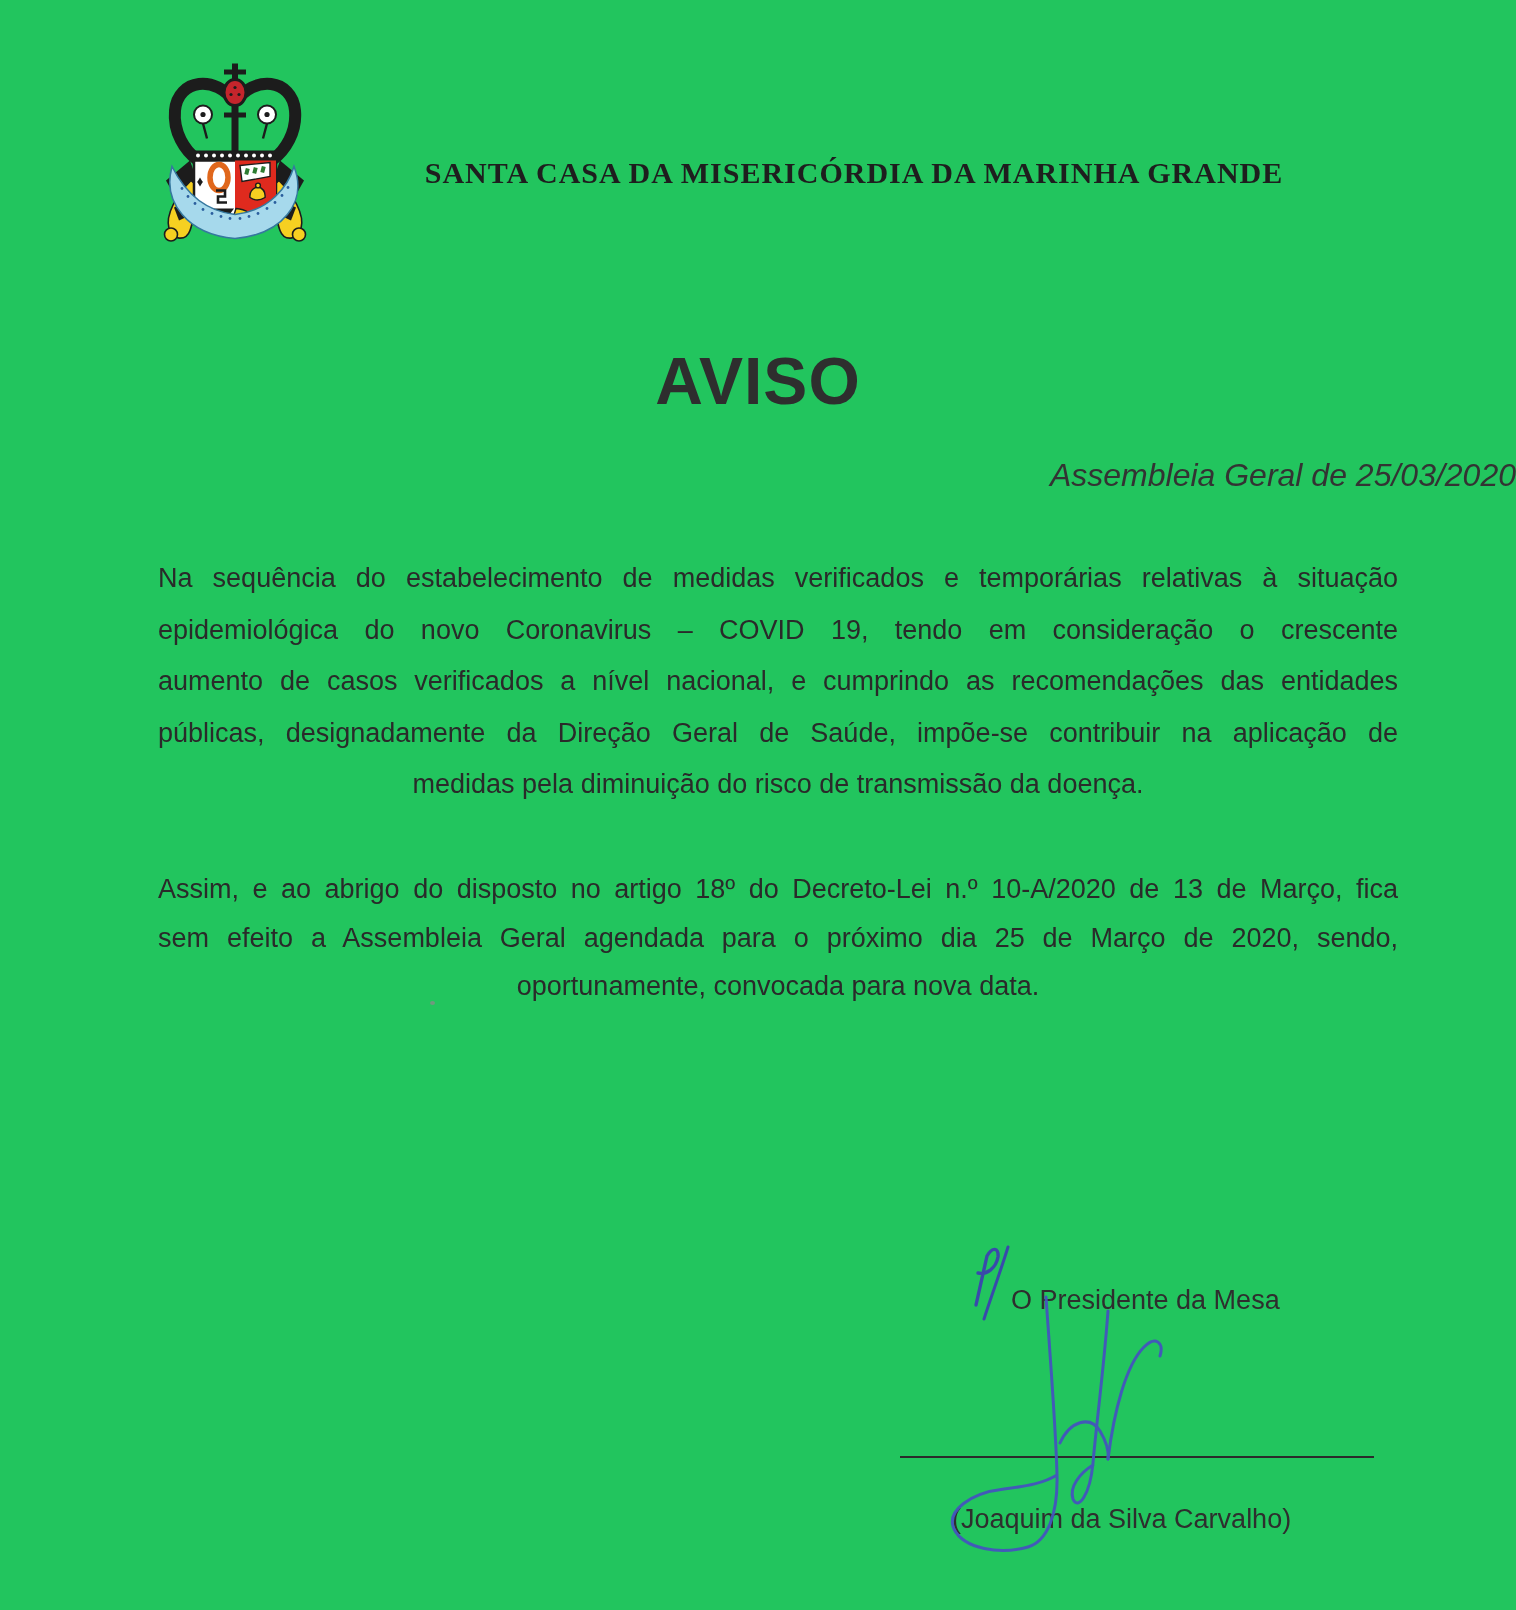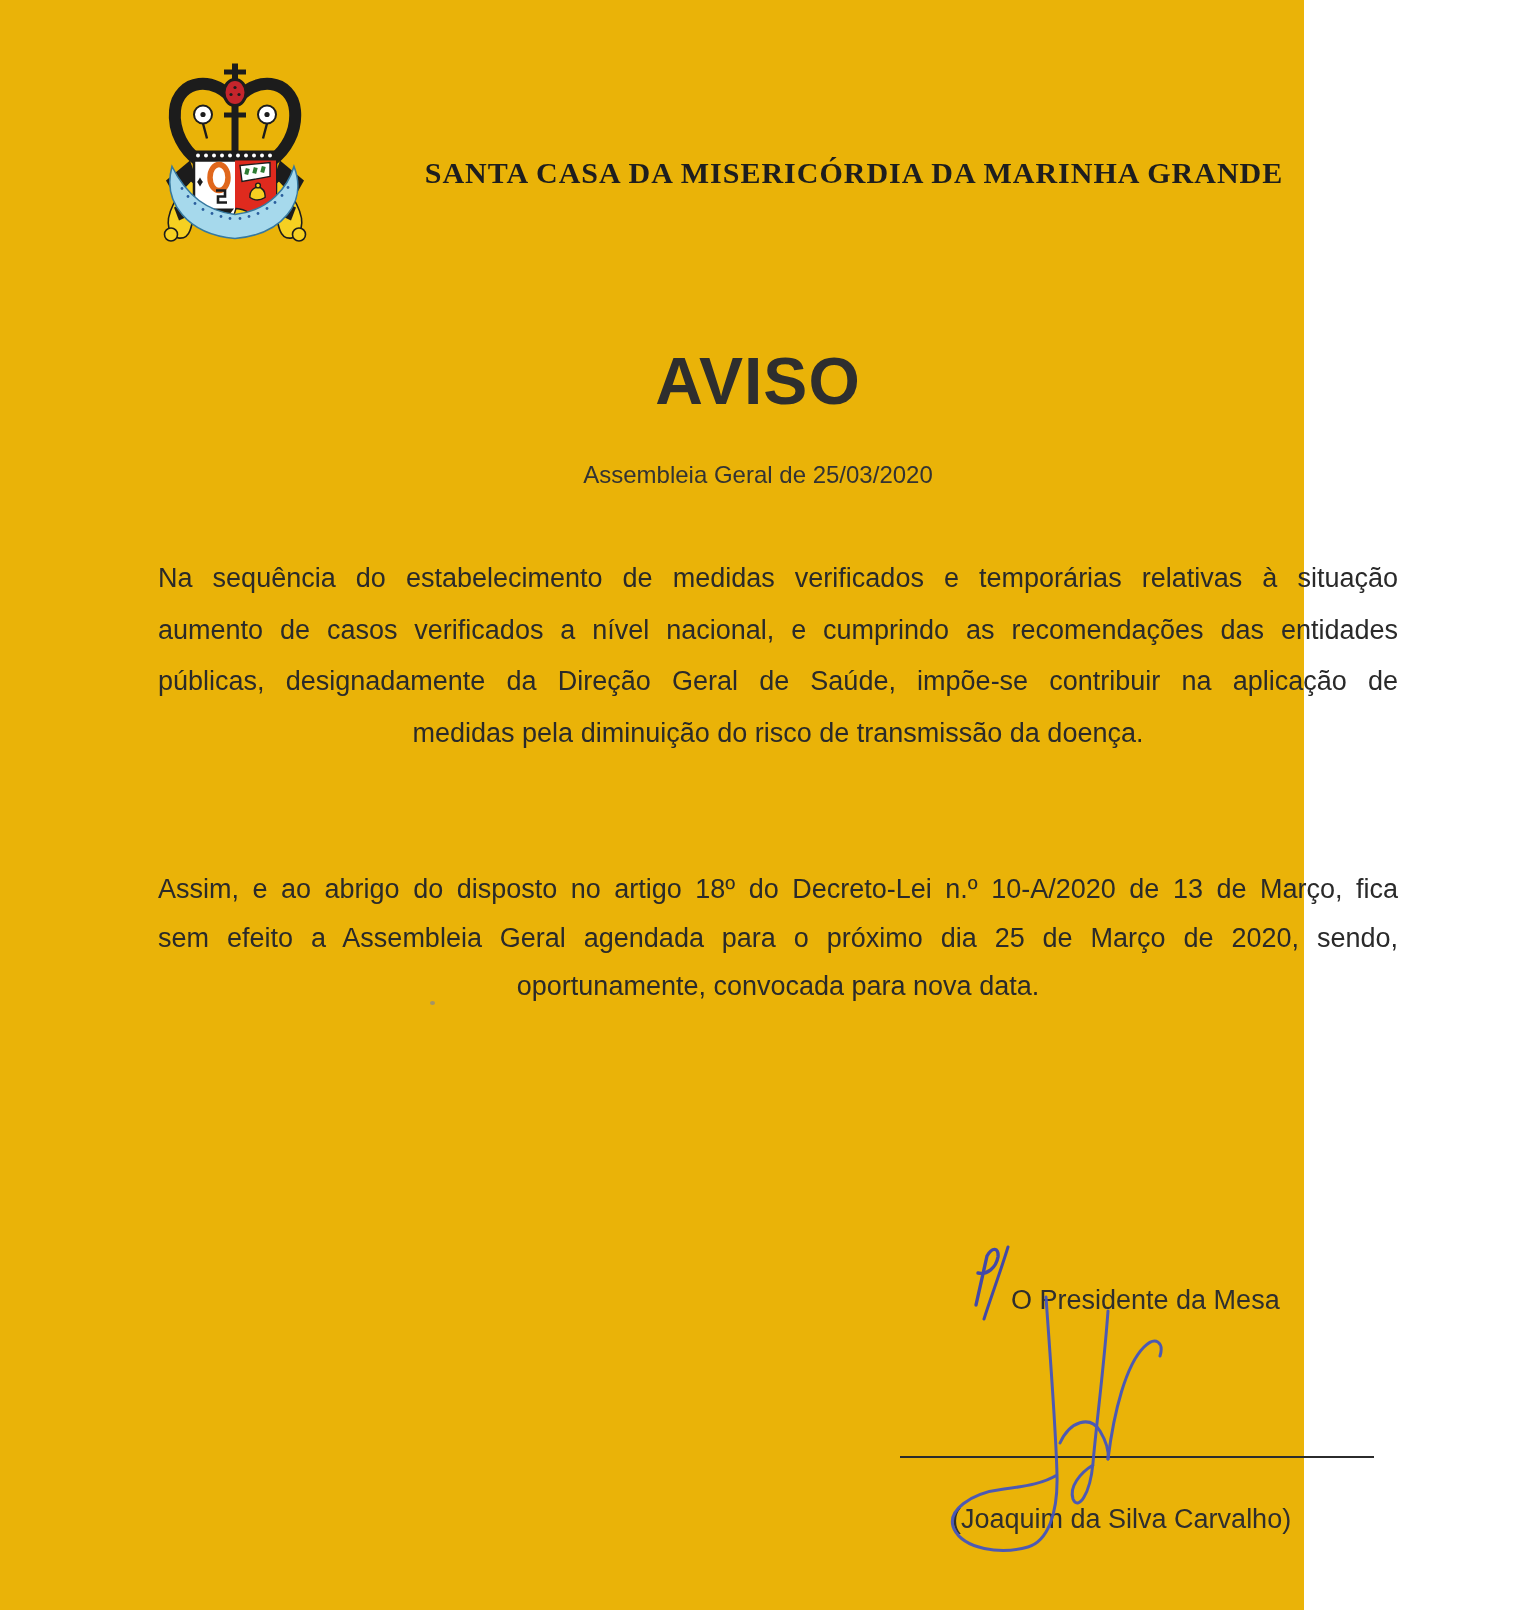--- a/index.html
+++ b/index.html
@@ -5,22 +5,22 @@
   html, body {
     margin: 0; padding: 0;
     width: 1516px; height: 1610px;
     background: #ffffff;
     font-family: "Liberation Sans", "DejaVu Sans", sans-serif;
     color: #2b2b2b;
     overflow: hidden;
   }
   .page {
     position: absolute; inset: 0;
-    width: 1304px; height: 1610px;
-    background: #eab308;
+    width: 1516px; height: 1610px;
+    background: #22c55e;
   }
   .crest {
     position: absolute; left: 158px; top: 62px;
     width: 150px; height: 186px;
   }
   .org-name {
     position: absolute; left: 192px; top: 155px; width: 1324px;
     text-align: center;
     font-family: "Liberation Serif", "DejaVu Serif", serif;
     font-weight: bold;
@@ -33,23 +33,24 @@
     position: absolute; left: 0; top: 346px; width: 1516px;
     box-sizing: border-box; 
     text-align: center;
     font-weight: bold;
     font-size: 66px; line-height: 70px;
     letter-spacing: 1px;
     color: #2e2e2e;
   }
   .notice-subtitle {
     position: absolute; left: 0; top: 458px; width: 1516px;
-    text-align: center;
-    font-size: 24px; line-height: 34px;
+    text-align: right;
+    font-size: 32px; line-height: 34px;
     color: #333333;
+    font-style: italic;
   }
   .para {
     position: absolute; left: 158px; width: 1240px;
     font-size: 27px;
     color: #2a2a2a;
   }
   .para-1 { top: 553px; line-height: 51.5px; }
   .para-2 { top: 865px; line-height: 48.5px; }
   .jline { text-align: justify; text-align-last: justify; }
   .lline { text-align: center; }
@@ -185,20 +186,21 @@
     </g>
   </svg>
 
   <div class="org-name">SANTA CASA DA MISERICÓRDIA DA MARINHA GRANDE</div>
 
   <div class="notice-title">AVISO</div>
   <div class="notice-subtitle">Assembleia Geral de 25/03/2020</div>
 
   <div class="para para-1">
     <div class="jline">Na sequência do estabelecimento de medidas verificados e temporárias relativas à situação</div>
+    <div class="jline">epidemiológica do novo Coronavirus – COVID 19, tendo em consideração o crescente</div>
     <div class="jline">aumento de casos verificados a nível nacional, e cumprindo as recomendações das entidades</div>
     <div class="jline">públicas, designadamente da Direção Geral de Saúde, impõe-se contribuir na aplicação de</div>
     <div class="lline">medidas pela diminuição do risco de transmissão da doença.</div>
   </div>
 
   <div class="para para-2">
     <div class="jline">Assim, e ao abrigo do disposto no artigo 18º do Decreto-Lei n.º 10-A/2020 de 13 de Março, fica</div>
     <div class="jline">sem efeito a Assembleia Geral agendada para o próximo dia 25 de Março de 2020, sendo,</div>
     <div class="lline">oportunamente, convocada para nova data.</div>
   </div>

